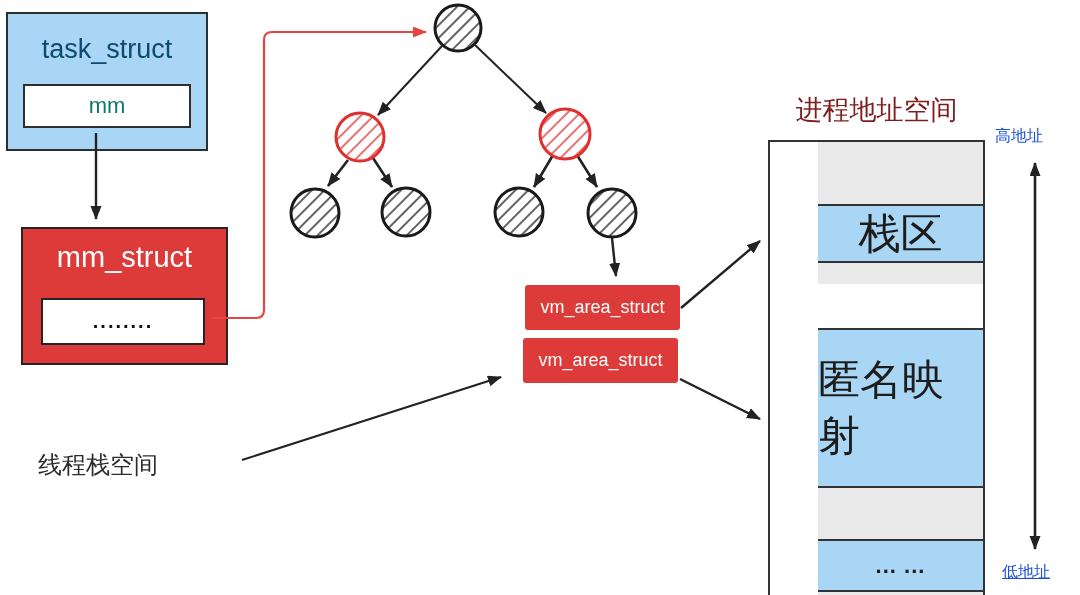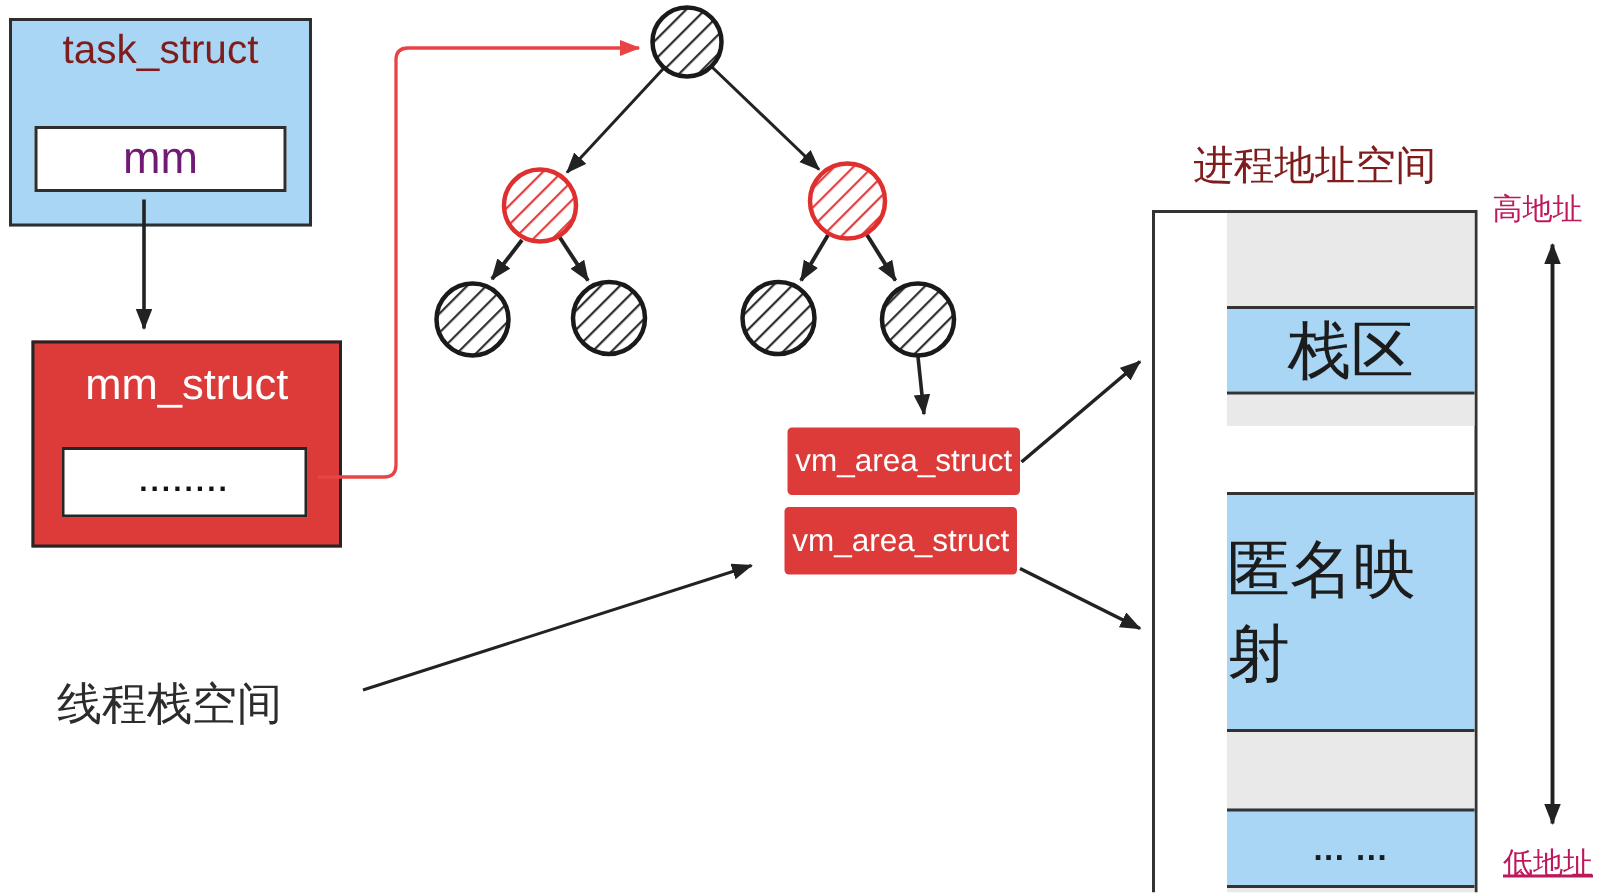--- a/index.html
+++ b/index.html
@@ -6,62 +6,62 @@
   .canvas{
     position:relative;width:1080px;height:595px;background:#ffffff;
     font-family:"Liberation Sans","DejaVu Sans",sans-serif;overflow:hidden;
   }
   .abs{position:absolute;}
   
   .task-box{
     left:6px;top:12px;width:202px;height:139px;
     background:#a9d6f4;border:2.5px solid #2e2e2e;box-sizing:border-box;
   }
-  .task-title{width:100%;margin-top:4px;text-align:center;font-size:27px;color:#7f1d1d;}
+  .task-title{width:100%;margin-top:20px;text-align:center;font-size:27px;color:#0c4a6e;}
   .task-field{
     position:absolute;left:15px;right:15px;top:70px;height:44px;
     background:#ffffff;border:2px solid #2e2e2e;box-sizing:border-box;
-    display:flex;align-items:center;justify-content:center;font-size:30px;color:#701a75;
+    display:flex;align-items:center;justify-content:center;font-size:22px;color:#0f766e;
   }
   .mm-box{
     left:21px;top:227px;width:207px;height:138px;
     background:#dd3a3a;border:2.5px solid #252525;box-sizing:border-box;
   }
   .mm-title{width:100%;margin-top:12px;text-align:center;font-size:29px;color:#ffffff;}
   .mm-field{
     position:absolute;left:18px;right:21px;top:69px;height:47px;
     background:#ffffff;border:2px solid #252525;box-sizing:border-box;
     display:flex;align-items:center;justify-content:center;
     font-size:20px;font-weight:bold;letter-spacing:2px;color:#111111;
   }
   
   .vma{
     width:155px;height:45px;background:#dd3a3a;border-radius:3px;
     display:flex;align-items:center;justify-content:center;
-    color:#ffffff;font-size:21px;
+    color:#ffffff;font-size:18px;
   }
   .vma1{left:525px;top:285px;}
   .vma2{left:523px;top:338px;}
   
   .mem-title{left:768px;top:92px;width:217px;text-align:center;font-size:27px;color:#7f1d1d;}
   .mem-col{
     left:768px;top:140px;width:217px;
     border:2px solid #333333;box-sizing:border-box;background:#ffffff;padding-left:48px;
   }
   .seg{box-sizing:border-box;display:flex;align-items:center;justify-content:center;color:#1c1c1c;}
   .seg + .seg{border-top:2px solid #333333;}
   .seg.gray{background:#e9e9e9;}
   .seg.blue{background:#a9d6f4;}
   .seg-0{height:62px;} .seg-1{height:57px;font-size:42px;} .seg-2{height:23px;}
   .seg-3{height:158px;font-size:42px;margin-top:44px;} .seg-4{height:53px;}
   .seg-5{height:51px;font-size:22px;font-weight:bold;letter-spacing:1px;} .seg-6{height:23px;}
-  .addr-label{font-size:20px;color:#be185d;}
+  .addr-label{font-size:16px;color:#1d4ed8;}
   .high-label{left:995px;top:126px;}
   .low-label{left:1002px;top:562px;text-decoration:underline;}
-  .thread-label{left:38px;top:449px;font-size:30px;color:#2c2c2c;}
+  .thread-label{left:38px;top:449px;font-size:24px;color:#2c2c2c;}
   svg.overlay{position:absolute;left:0;top:0;width:1080px;height:595px;pointer-events:none;z-index:5;}
 </style>
 </head>
 <body>
 
 <div class="canvas">
 
   <div class="abs task-box">
     <div class="task-title">task_struct</div>
     <div class="task-field">mm</div>

